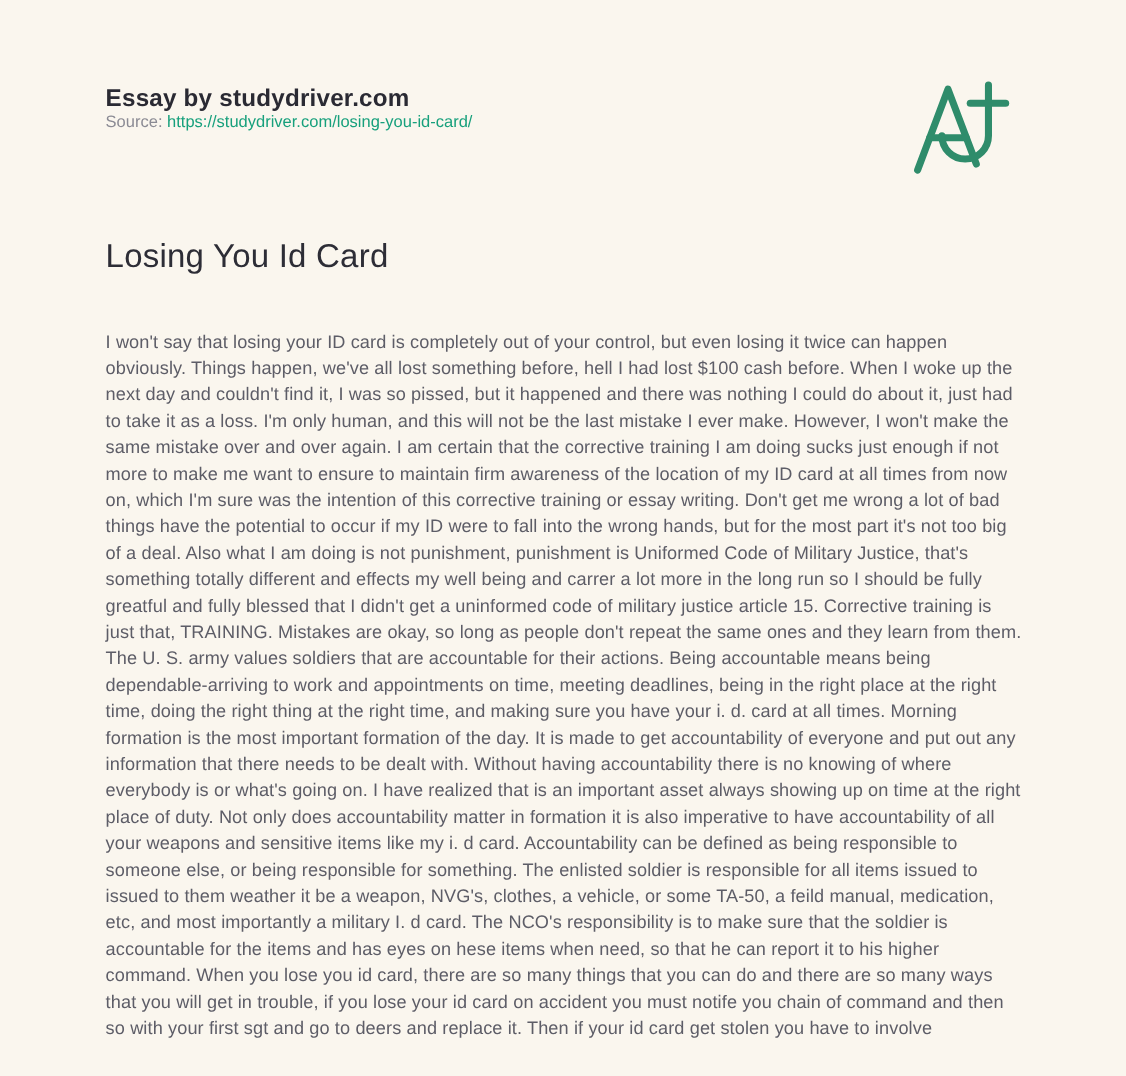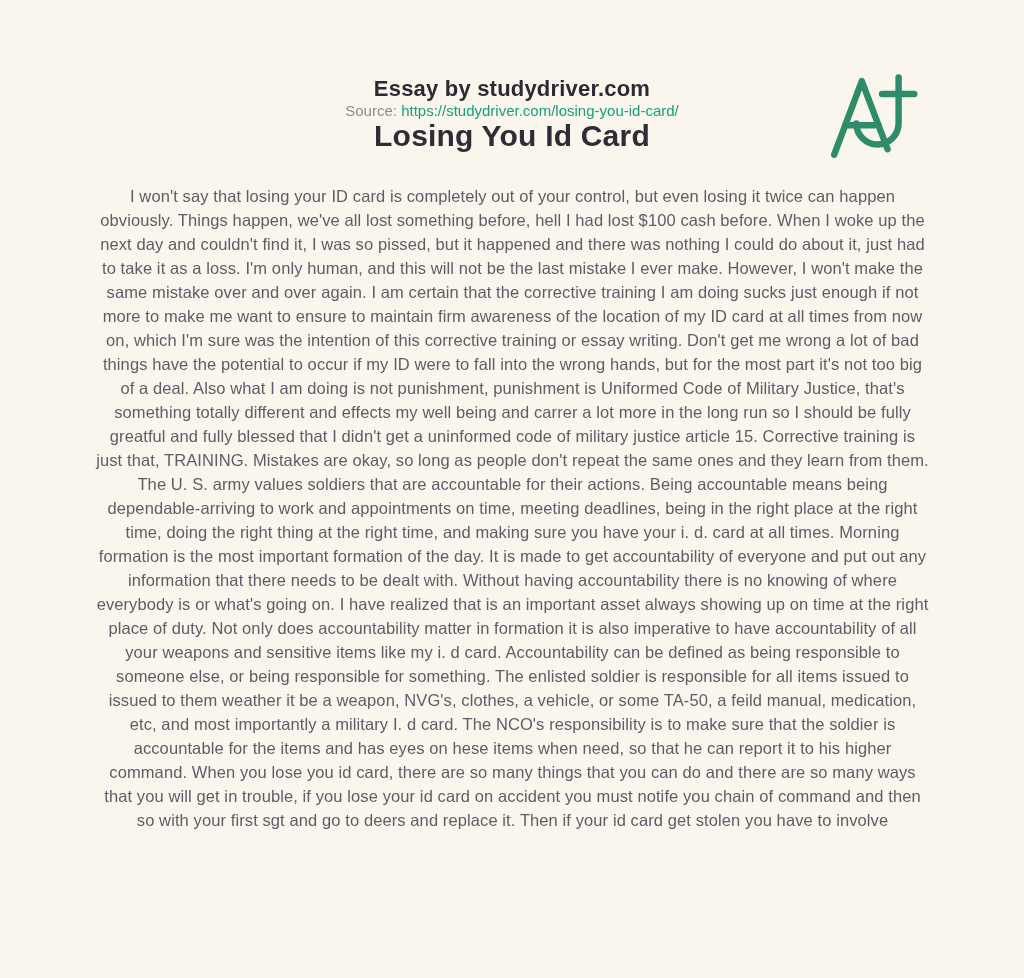--- a/index.html
+++ b/index.html
@@ -9,21 +9,20 @@
     font-family: "Liberation Sans", "DejaVu Sans", sans-serif;
   }
 
   .page {
     position: relative;
     width: 1024px;
     height: 978px;
     margin: 0 auto;
     background: #faf6ee;
     overflow: hidden;
-    text-align: center;
   }
 
   .content {
     padding: 76px 96px 0 96px;
   }
 
   .essay-by {
     font-size: 22px;
     font-weight: 700;
     color: #2a2a33;
@@ -43,28 +42,29 @@
 
   .logo {
     position: absolute;
     top: 70px;
     right: 106px;
     width: 94px;
     height: 92px;
   }
 
   .article-title {
+    margin-top: 98px;
     font-size: 30px;
-    font-weight: 700;
+    font-weight: 400;
     color: #2d2d36;
     letter-spacing: 0.2px;
   }
 
   .article-body {
-    margin-top: 31px;
+    margin-top: 48px;
     width: 833px;
     font-size: 16.5px;
     line-height: 24px;
     color: #5d5d67;
     letter-spacing: 0.1px;
   }
 </style>
 </head>
 <body>
 

